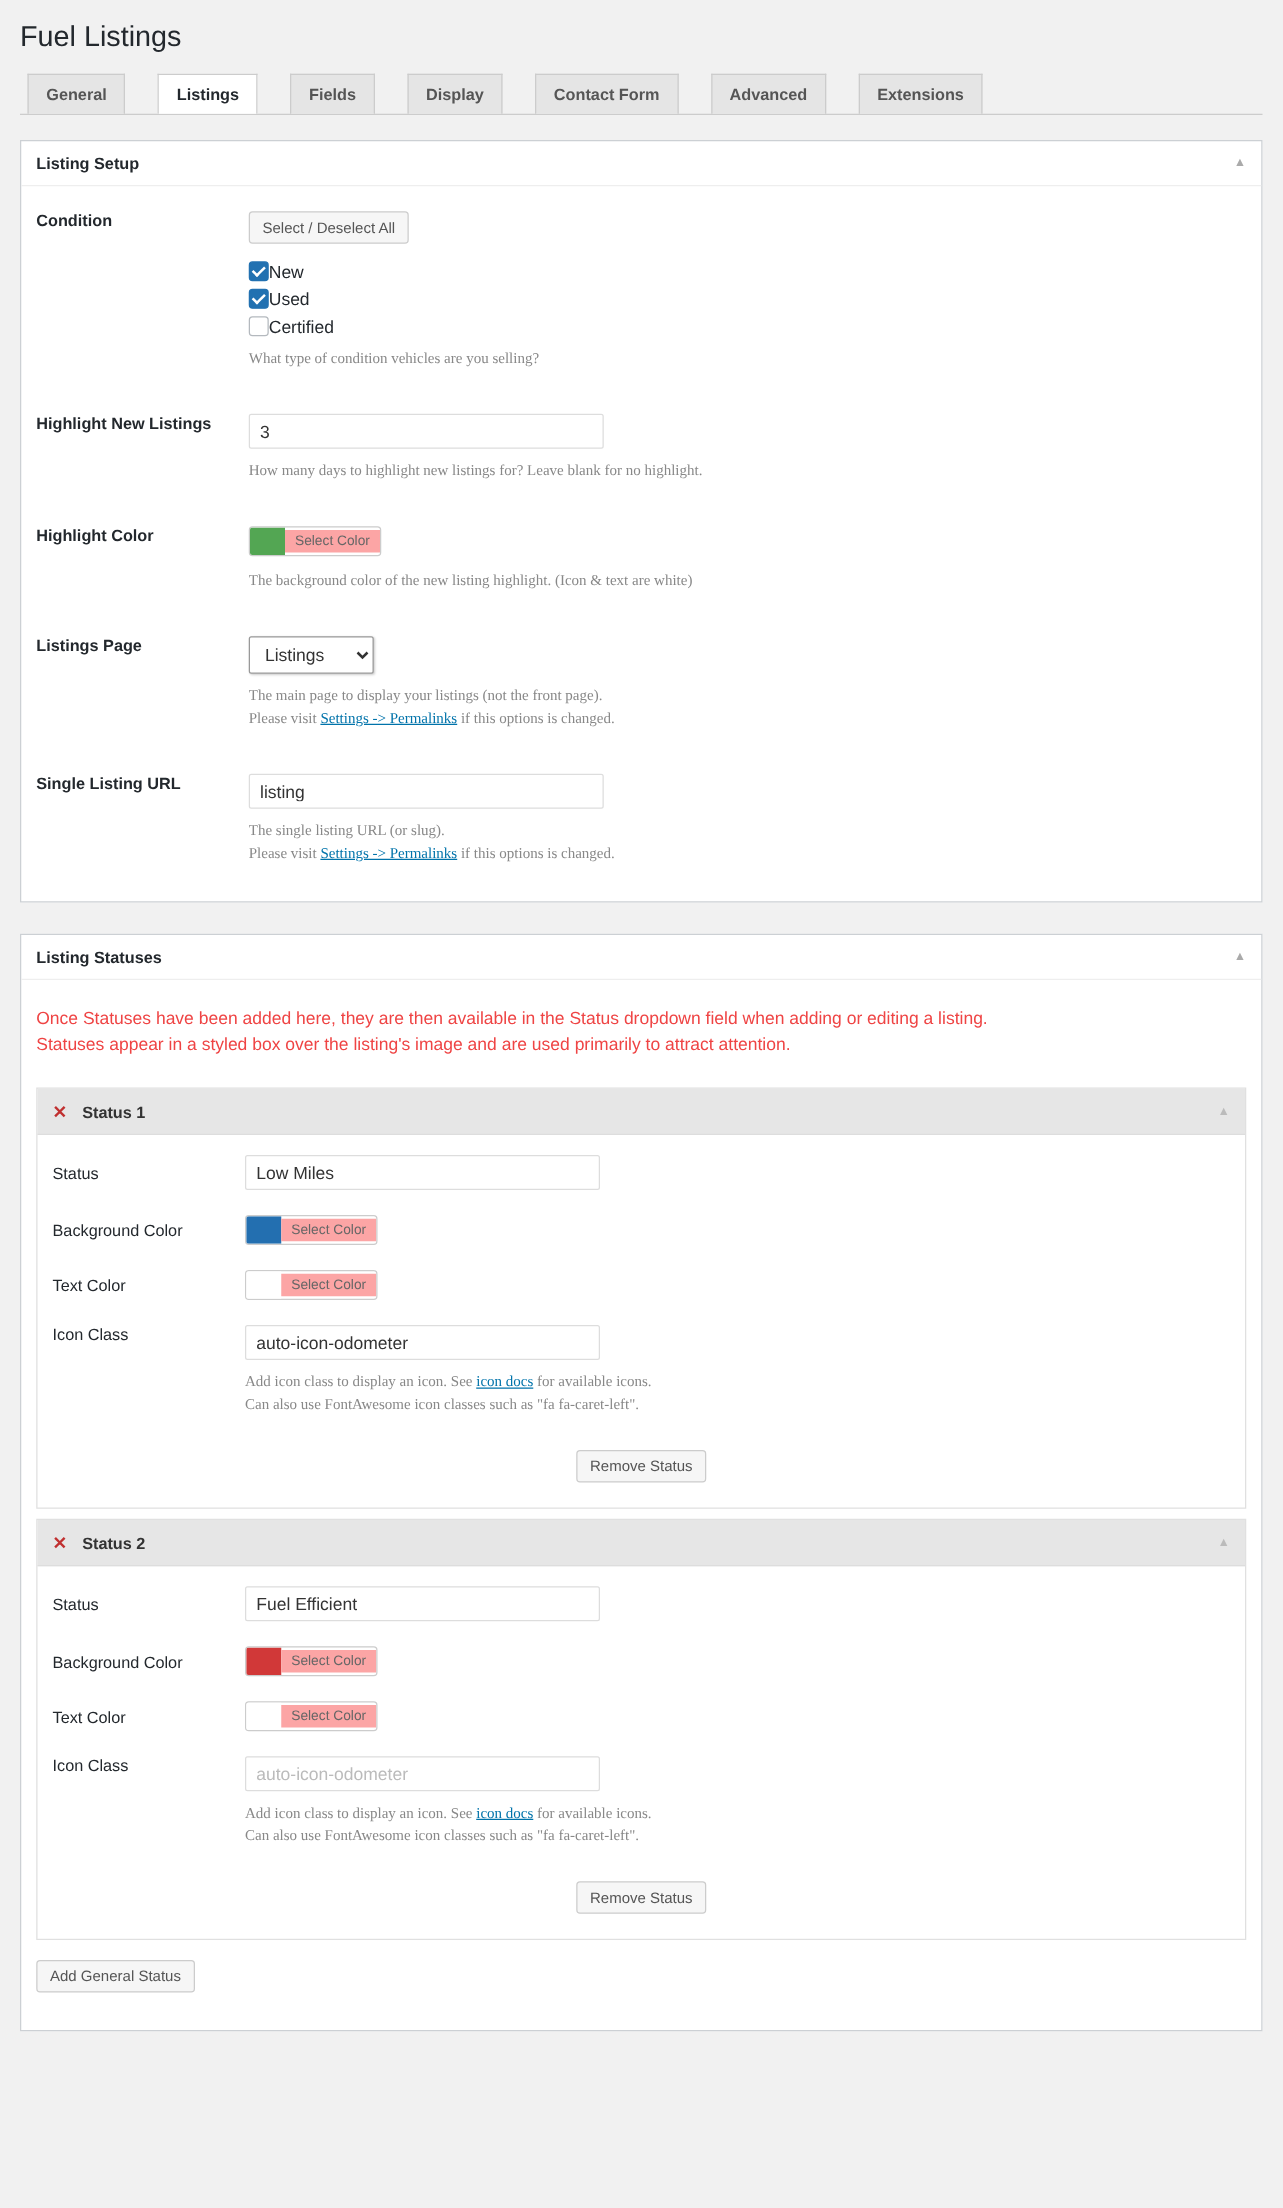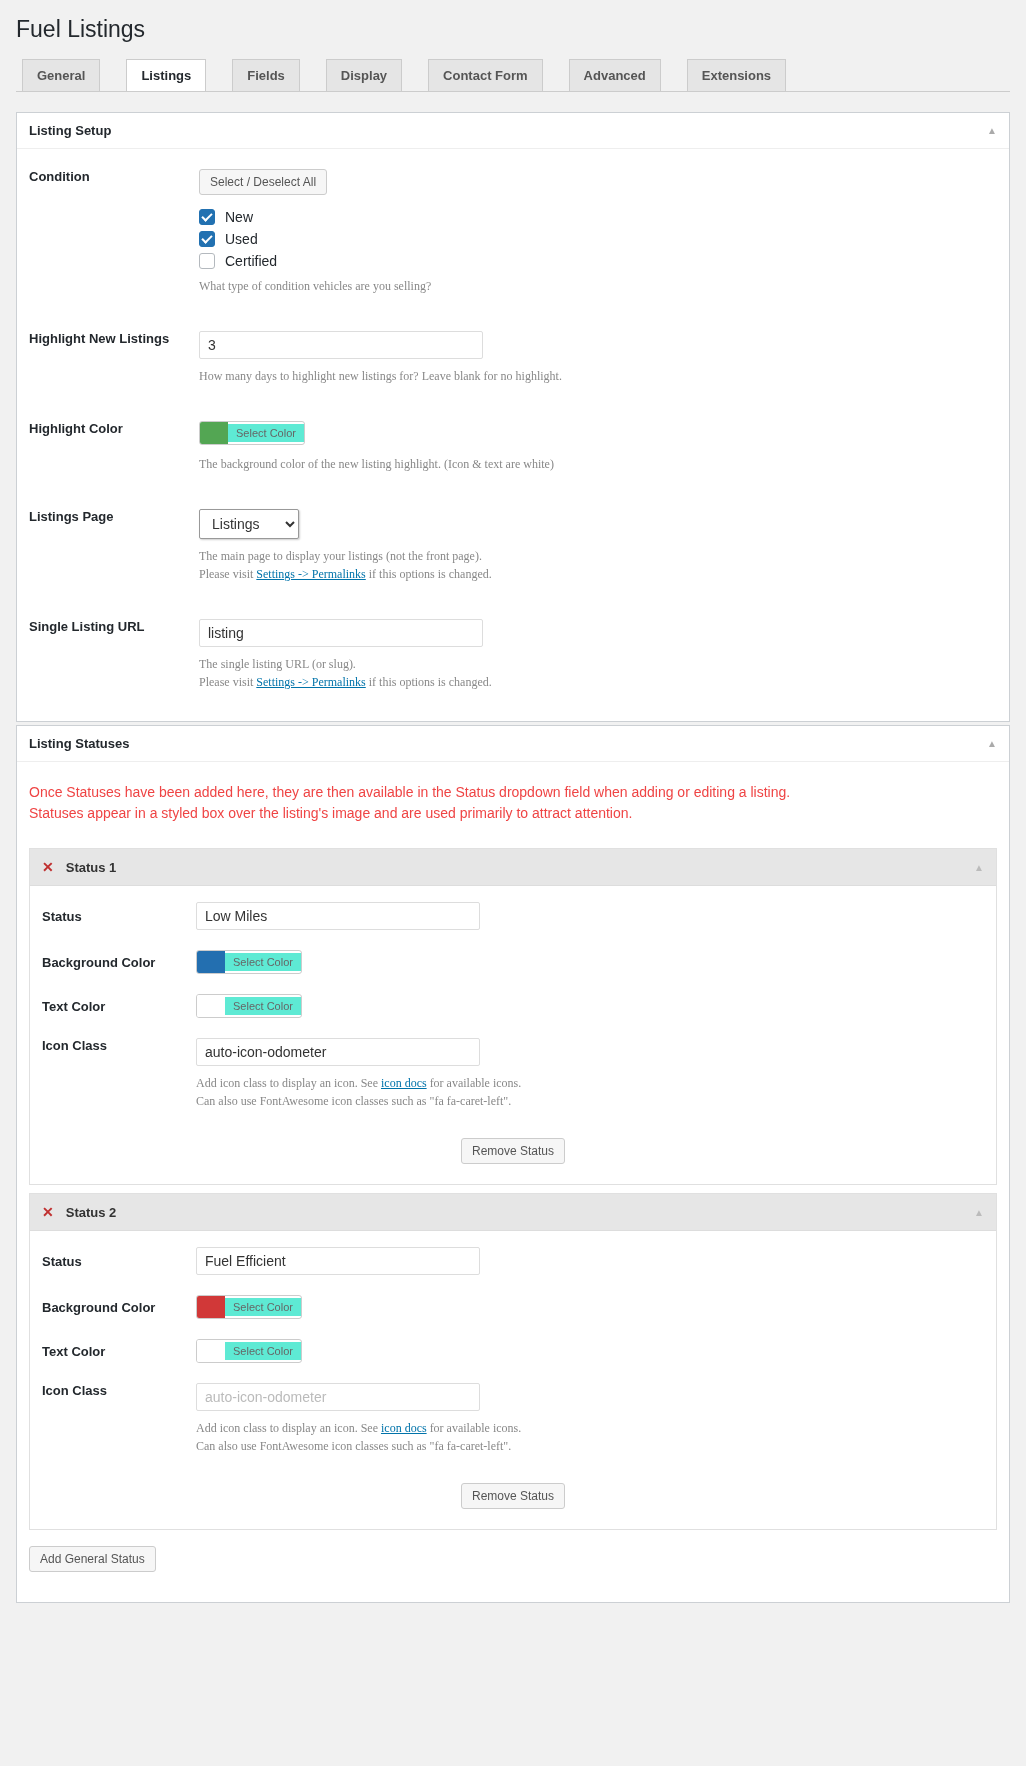--- a/index.html
+++ b/index.html
@@ -19,42 +19,42 @@
     background: #e5e5e5;
     color: #555;
     font-weight: 600;
     font-size: 13px;
     cursor: pointer;
     border-bottom: none;
     margin-left: 6px;
   }
   .tab.active { background: #fff; color: #23282d; }
 
-  .panel { background: #fff; border: 1px solid #ccd0d4; margin-bottom: 3px; }
+  .panel { background: #fff; border: 1px solid #ccd0d4; margin-bottom: 25px; }
   .panel-head {
     display: flex; justify-content: space-between; align-items: center;
     padding: 10px 12px; border-bottom: 1px solid #eee; font-weight: 600;
   }
   .panel-body { padding: 20px 12px 30px; }
   .collapse-caret { color: #aaa; font-size: 10px; cursor: pointer; }
 
   .frow { display: flex; align-items: flex-start; margin-bottom: 36px; }
   .frow:last-child { margin-bottom: 0; }
   .flabel { width: 170px; font-weight: 600; color: #23282d; font-size: 13px; padding-top: 0; }
   .fcontrol { flex: 1; }
 
   .btn {
     display: inline-block; padding: 5px 10px;
     border: 1px solid #ccc; border-radius: 3px;
     background: #f6f6f6; color: #555; font-size: 12px;
     cursor: pointer;
   }
 
   .clist { margin-top: 14px; }
-  .crow { display: flex; align-items: center; gap: 10px; margin-bottom: 6px; font-size: 14px; color: #23282d; }
+  .crow { display: flex; align-items: center; margin-bottom: 6px; font-size: 14px; color: #23282d; }
   input[type=checkbox].wp {
     appearance: none; width: 16px; height: 16px; border: 1px solid #b4b9be;
     border-radius: 3px; background: #fff; cursor: pointer; position: relative;
   }
   input[type=checkbox].wp:checked { background: #2271b1; border-color: #2271b1; }
   input[type=checkbox].wp:checked::after {
     content: ""; position: absolute; left: 4px; top: 1px; width: 4px; height: 8px;
     border: solid #fff; border-width: 0 2px 2px 0; transform: rotate(45deg);
   }
 
@@ -66,36 +66,36 @@
     font-size: 14px; color: #333; background: #fff; width: 284px;
   }
   select { appearance: auto; width: 100px; border: 1px solid #999; box-shadow: 1px 1px 2px rgba(0,0,0,0.2); }
 
   .color-picker { display: inline-flex; align-items: center; border: 1px solid #ccc; border-radius: 3px; overflow: hidden; }
   .swatch { width: 28px; height: 22px; }
   .swatch.green { background: #53a653; }
   .swatch.blue { background: #236fb0; }
   .swatch.red { background: #d13838; }
   .swatch.white { background: #fff; }
-  .color-picker .btn-cp { font-size: 11px; color: #666; padding: 3px 8px; background: #5eead4; border: none; cursor: pointer; }
+  .color-picker .btn-cp { font-size: 11px; color: #666; padding: 3px 8px; background: #fca5a5; border: none; cursor: pointer; }
 
   .intro { font-size: 14px; color: #ef4444; line-height: 1.5; margin-bottom: 24px; }
 
   .status-block { border: 1px solid #e0e0e0; }
   .status-block + .status-block { margin-top: 8px; }
   .status-head {
     display: flex; align-items: center; gap: 12px;
     background: #e6e6e6; padding: 10px 12px; font-weight: 600; color: #333;
     border-bottom: 1px solid #ddd; justify-content: flex-start;
   }
   .status-head .collapse-caret { margin-left: auto; color: #bbb; }
   .x-icon { color: #c03030; font-weight: 700; cursor: pointer; font-size: 14px; }
   .status-body { padding: 16px 12px 20px; }
   .srow { display: flex; align-items: center; margin-bottom: 20px; }
-  .srow .slabel { width: 154px; font-weight: 700; font-size: 13px; color: #23282d; }
+  .srow .slabel { width: 154px; font-weight: 400; font-size: 13px; color: #23282d; }
   .remove-row { display: flex; justify-content: center; margin-top: 28px; }
   input::placeholder { color: #bbb; }
 </style>
 </head>
 <body>
 
 <div class="wrap">
   <h1>Fuel Listings</h1>
 
   <div class="tabs">

